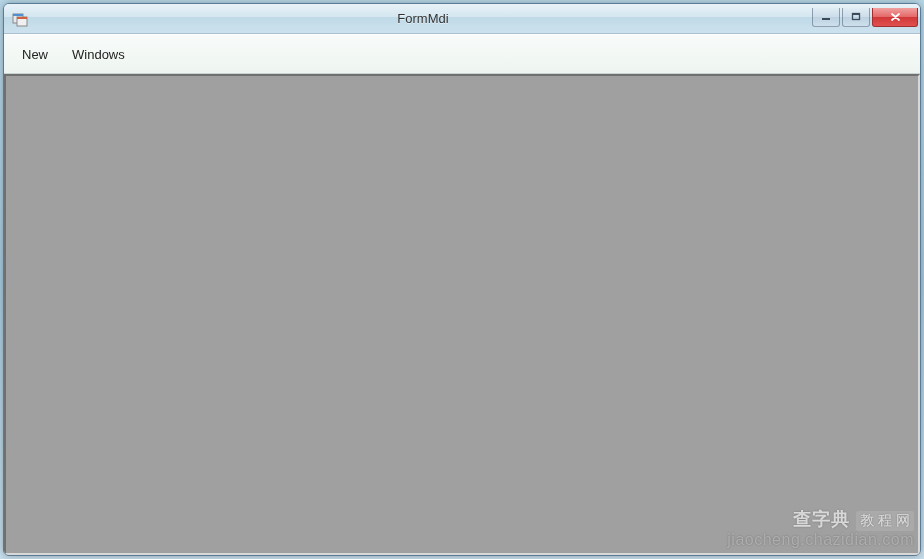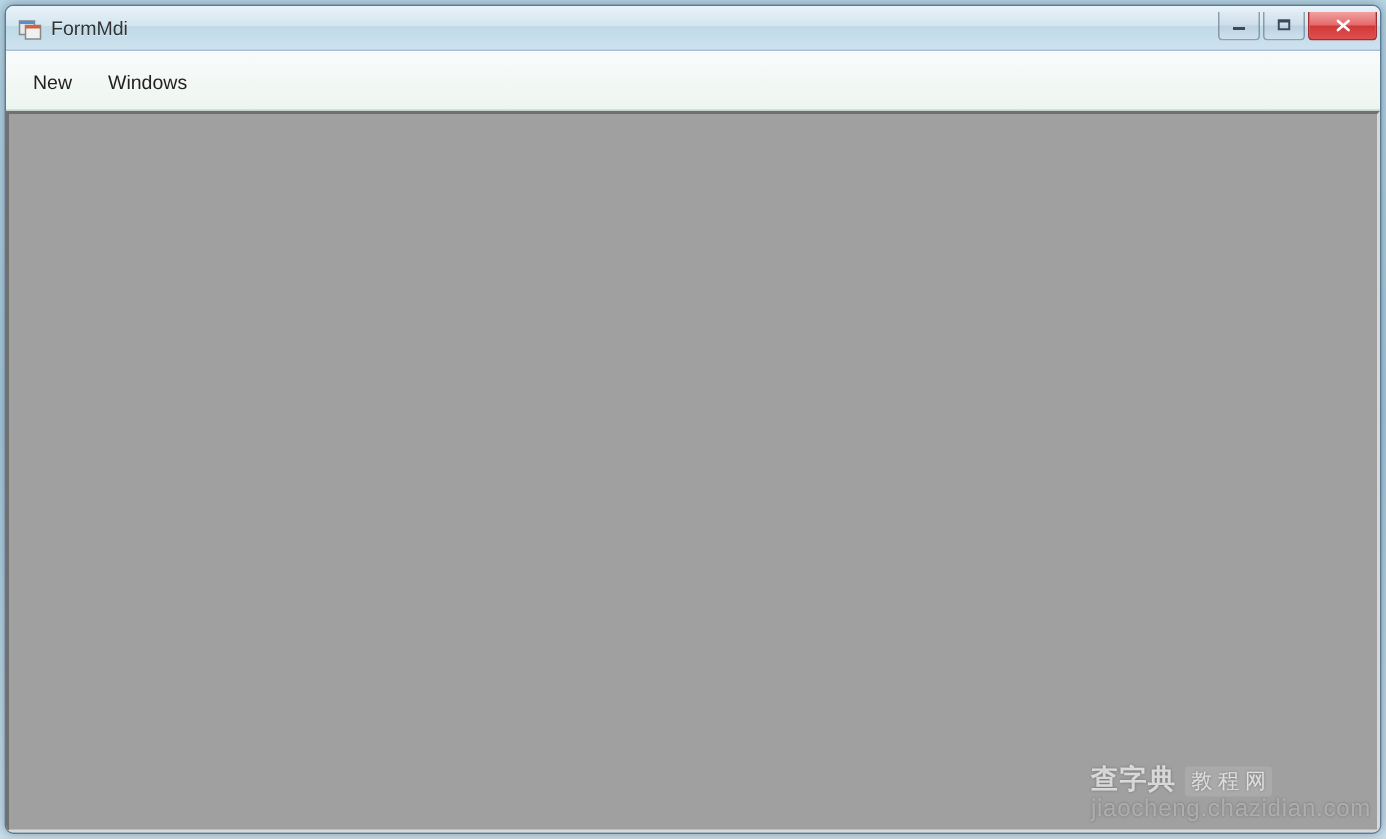--- a/index.html
+++ b/index.html
@@ -51,20 +51,21 @@
     .app-icon svg {
       width: 16px;
       height: 16px;
     }
     
     .title-text {
       flex: 1;
       font-size: 13px;
       color: #333;
       text-shadow: 0 1px 0 rgba(255,255,255,0.5);
+      text-align: center;
     }
     
     .window-controls {
       display: flex;
       gap: 2px;
       margin-top: -3px;
     }
     
     .window-btn {
       width: 28px;
@@ -115,21 +116,21 @@
       margin: 0;
     }
     
     .watermark {
       position: absolute;
       bottom: 10px;
       right: 10px;
       color: rgba(255,255,255,0.7);
       font-size: 14px;
       pointer-events: none;
-      text-align: left;
+      text-align: right;
       text-shadow: 0 0 2px rgba(0,0,0,0.3);
     }
     
     .watermark-main {
       font-size: 18px;
       font-weight: bold;
       letter-spacing: 1px;
     }
     
     .watermark-box {

